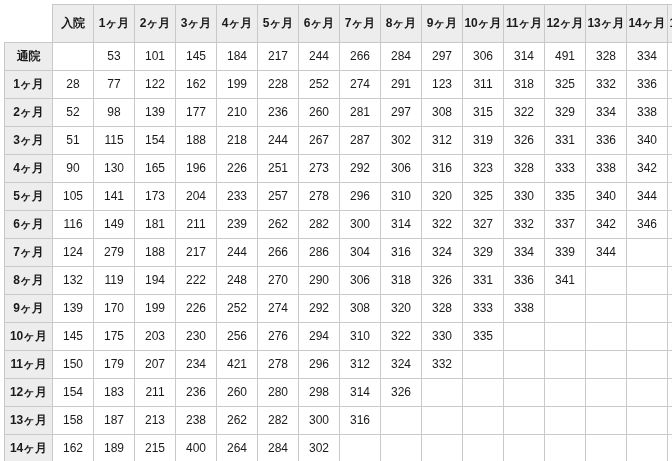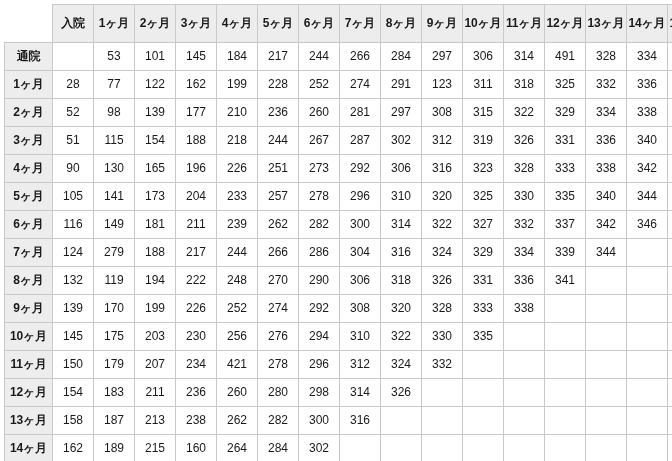--- a/index.html
+++ b/index.html
@@ -409,21 +409,21 @@
           <td class="empty"></td>
           <td class="empty"></td>
           <td class="empty"></td>
           <td class="empty"></td>
         </tr>
         <tr>
           <th class="rowhead">14ヶ月</th>
           <td>162</td>
           <td>189</td>
           <td>215</td>
-          <td>160</td>
+          <td>400</td>
           <td>264</td>
           <td>284</td>
           <td>302</td>
           <td class="empty"></td>
           <td class="empty"></td>
           <td class="empty"></td>
           <td class="empty"></td>
           <td class="empty"></td>
           <td class="empty"></td>
           <td class="empty"></td>

